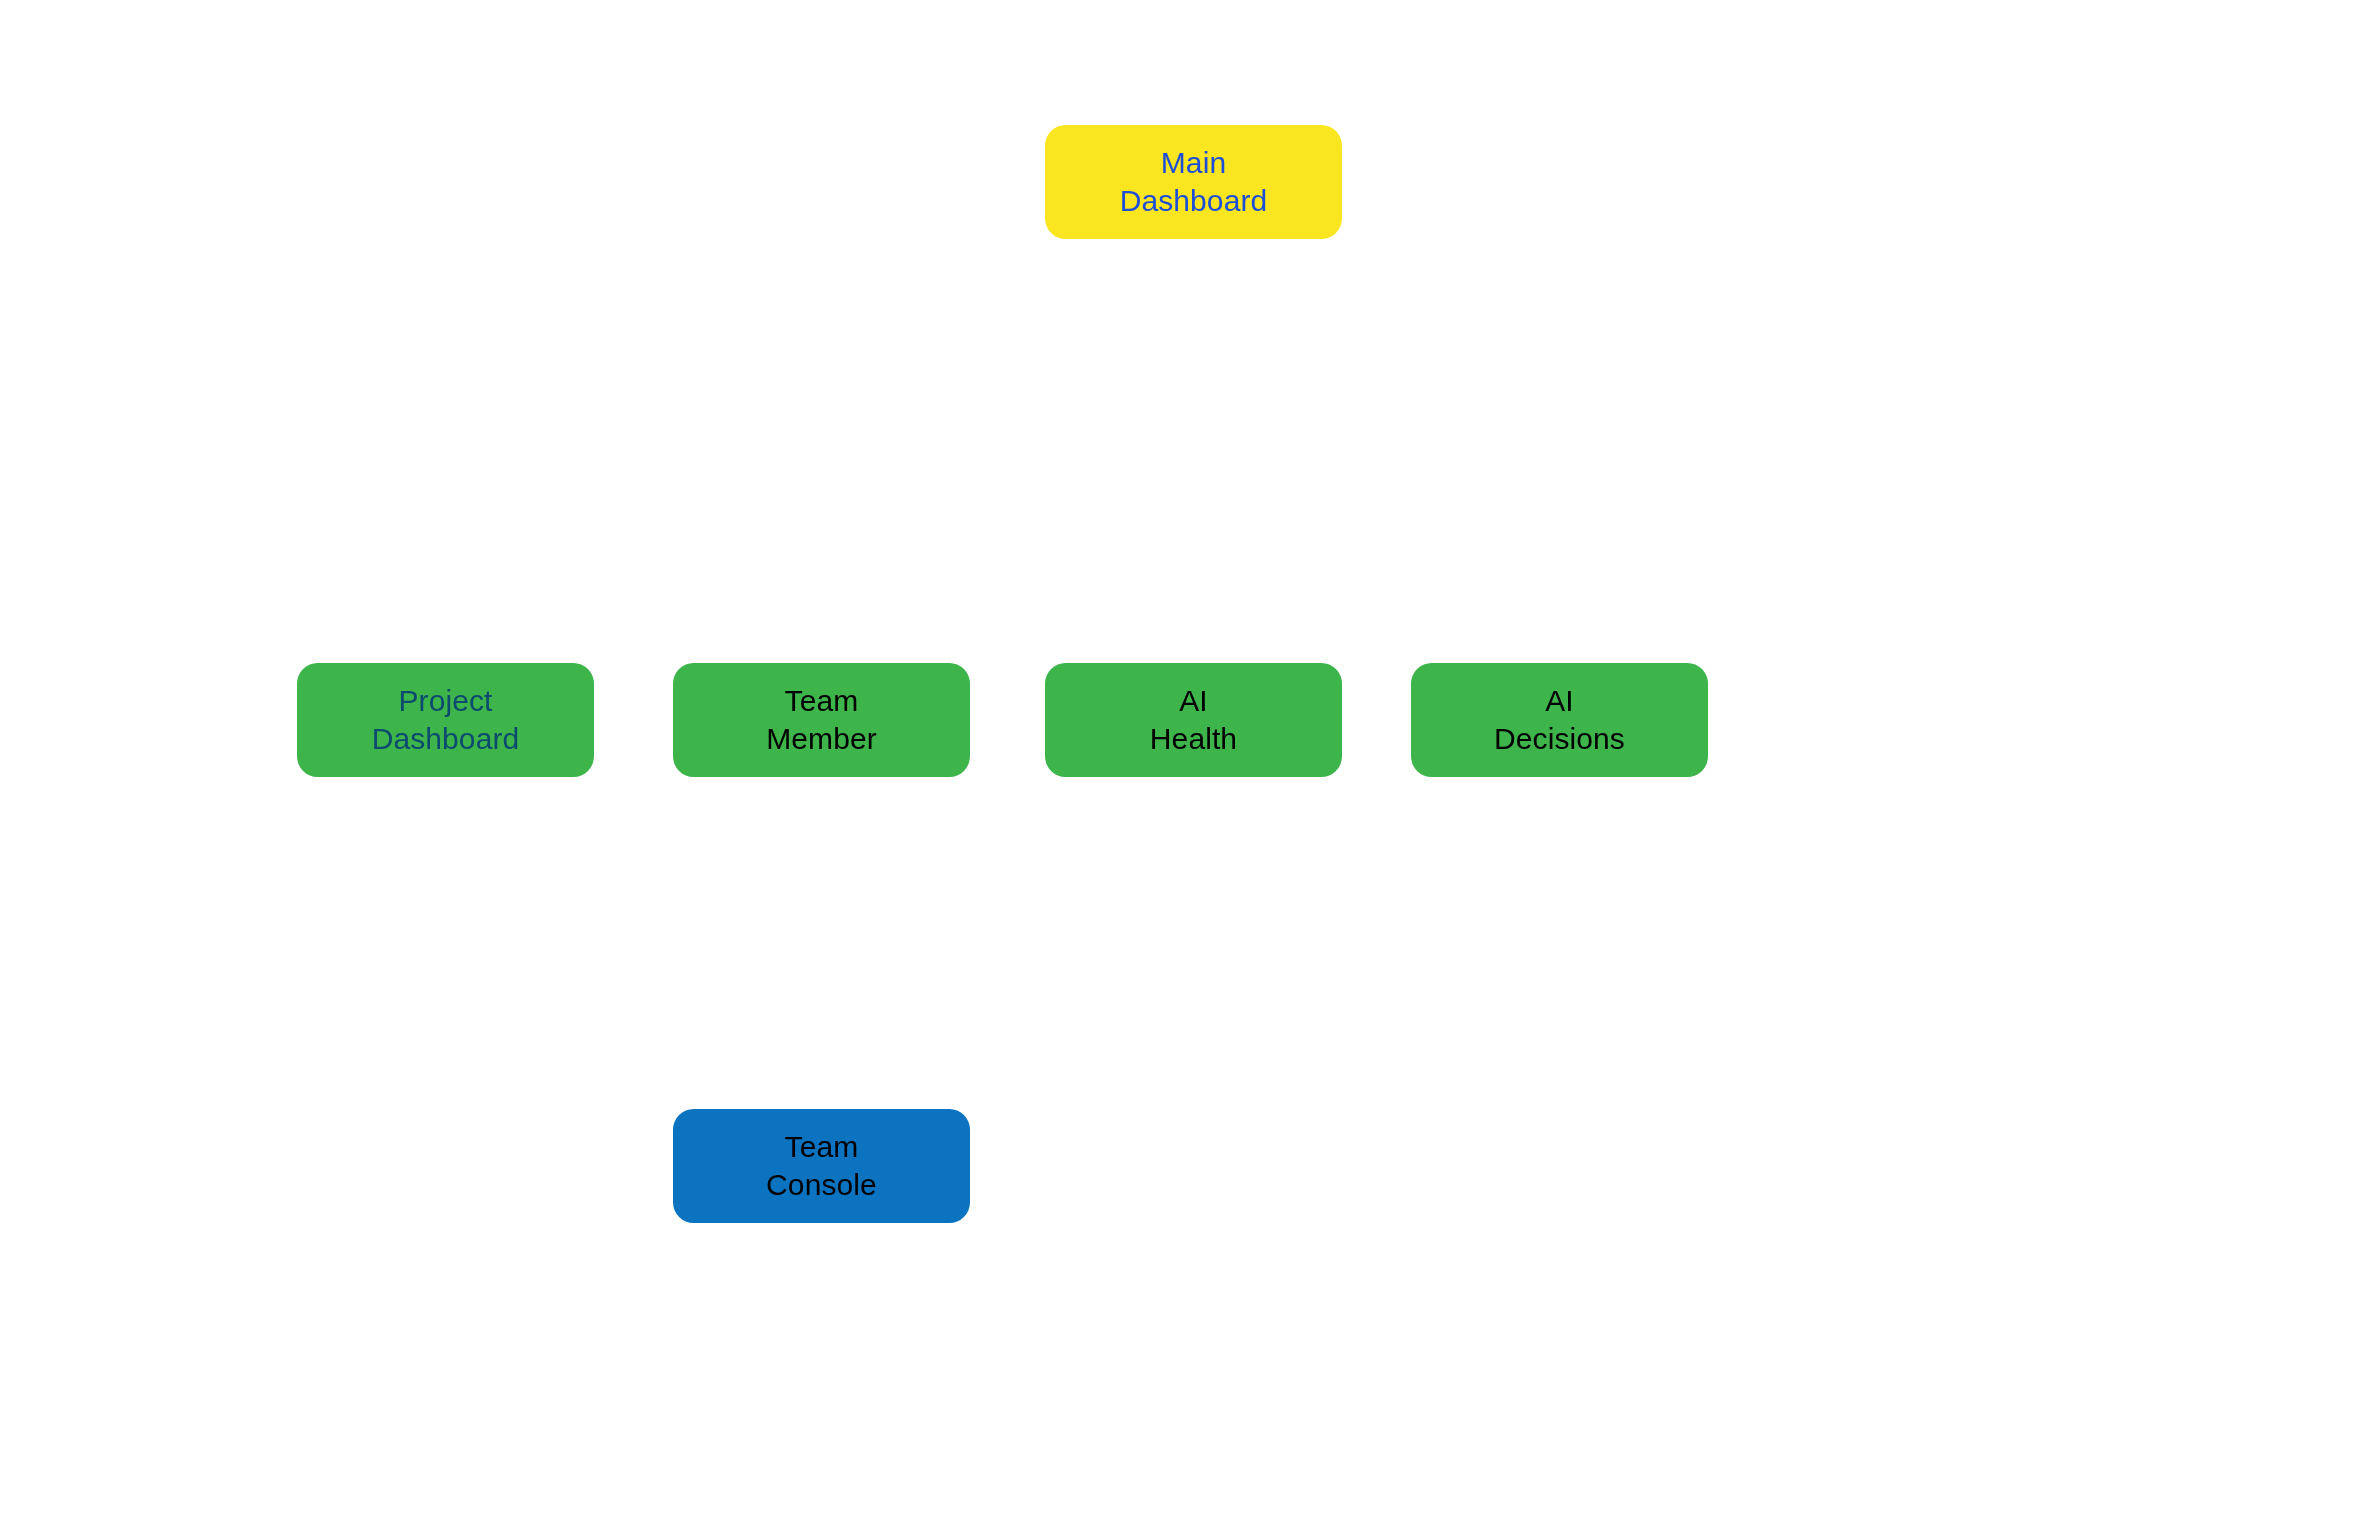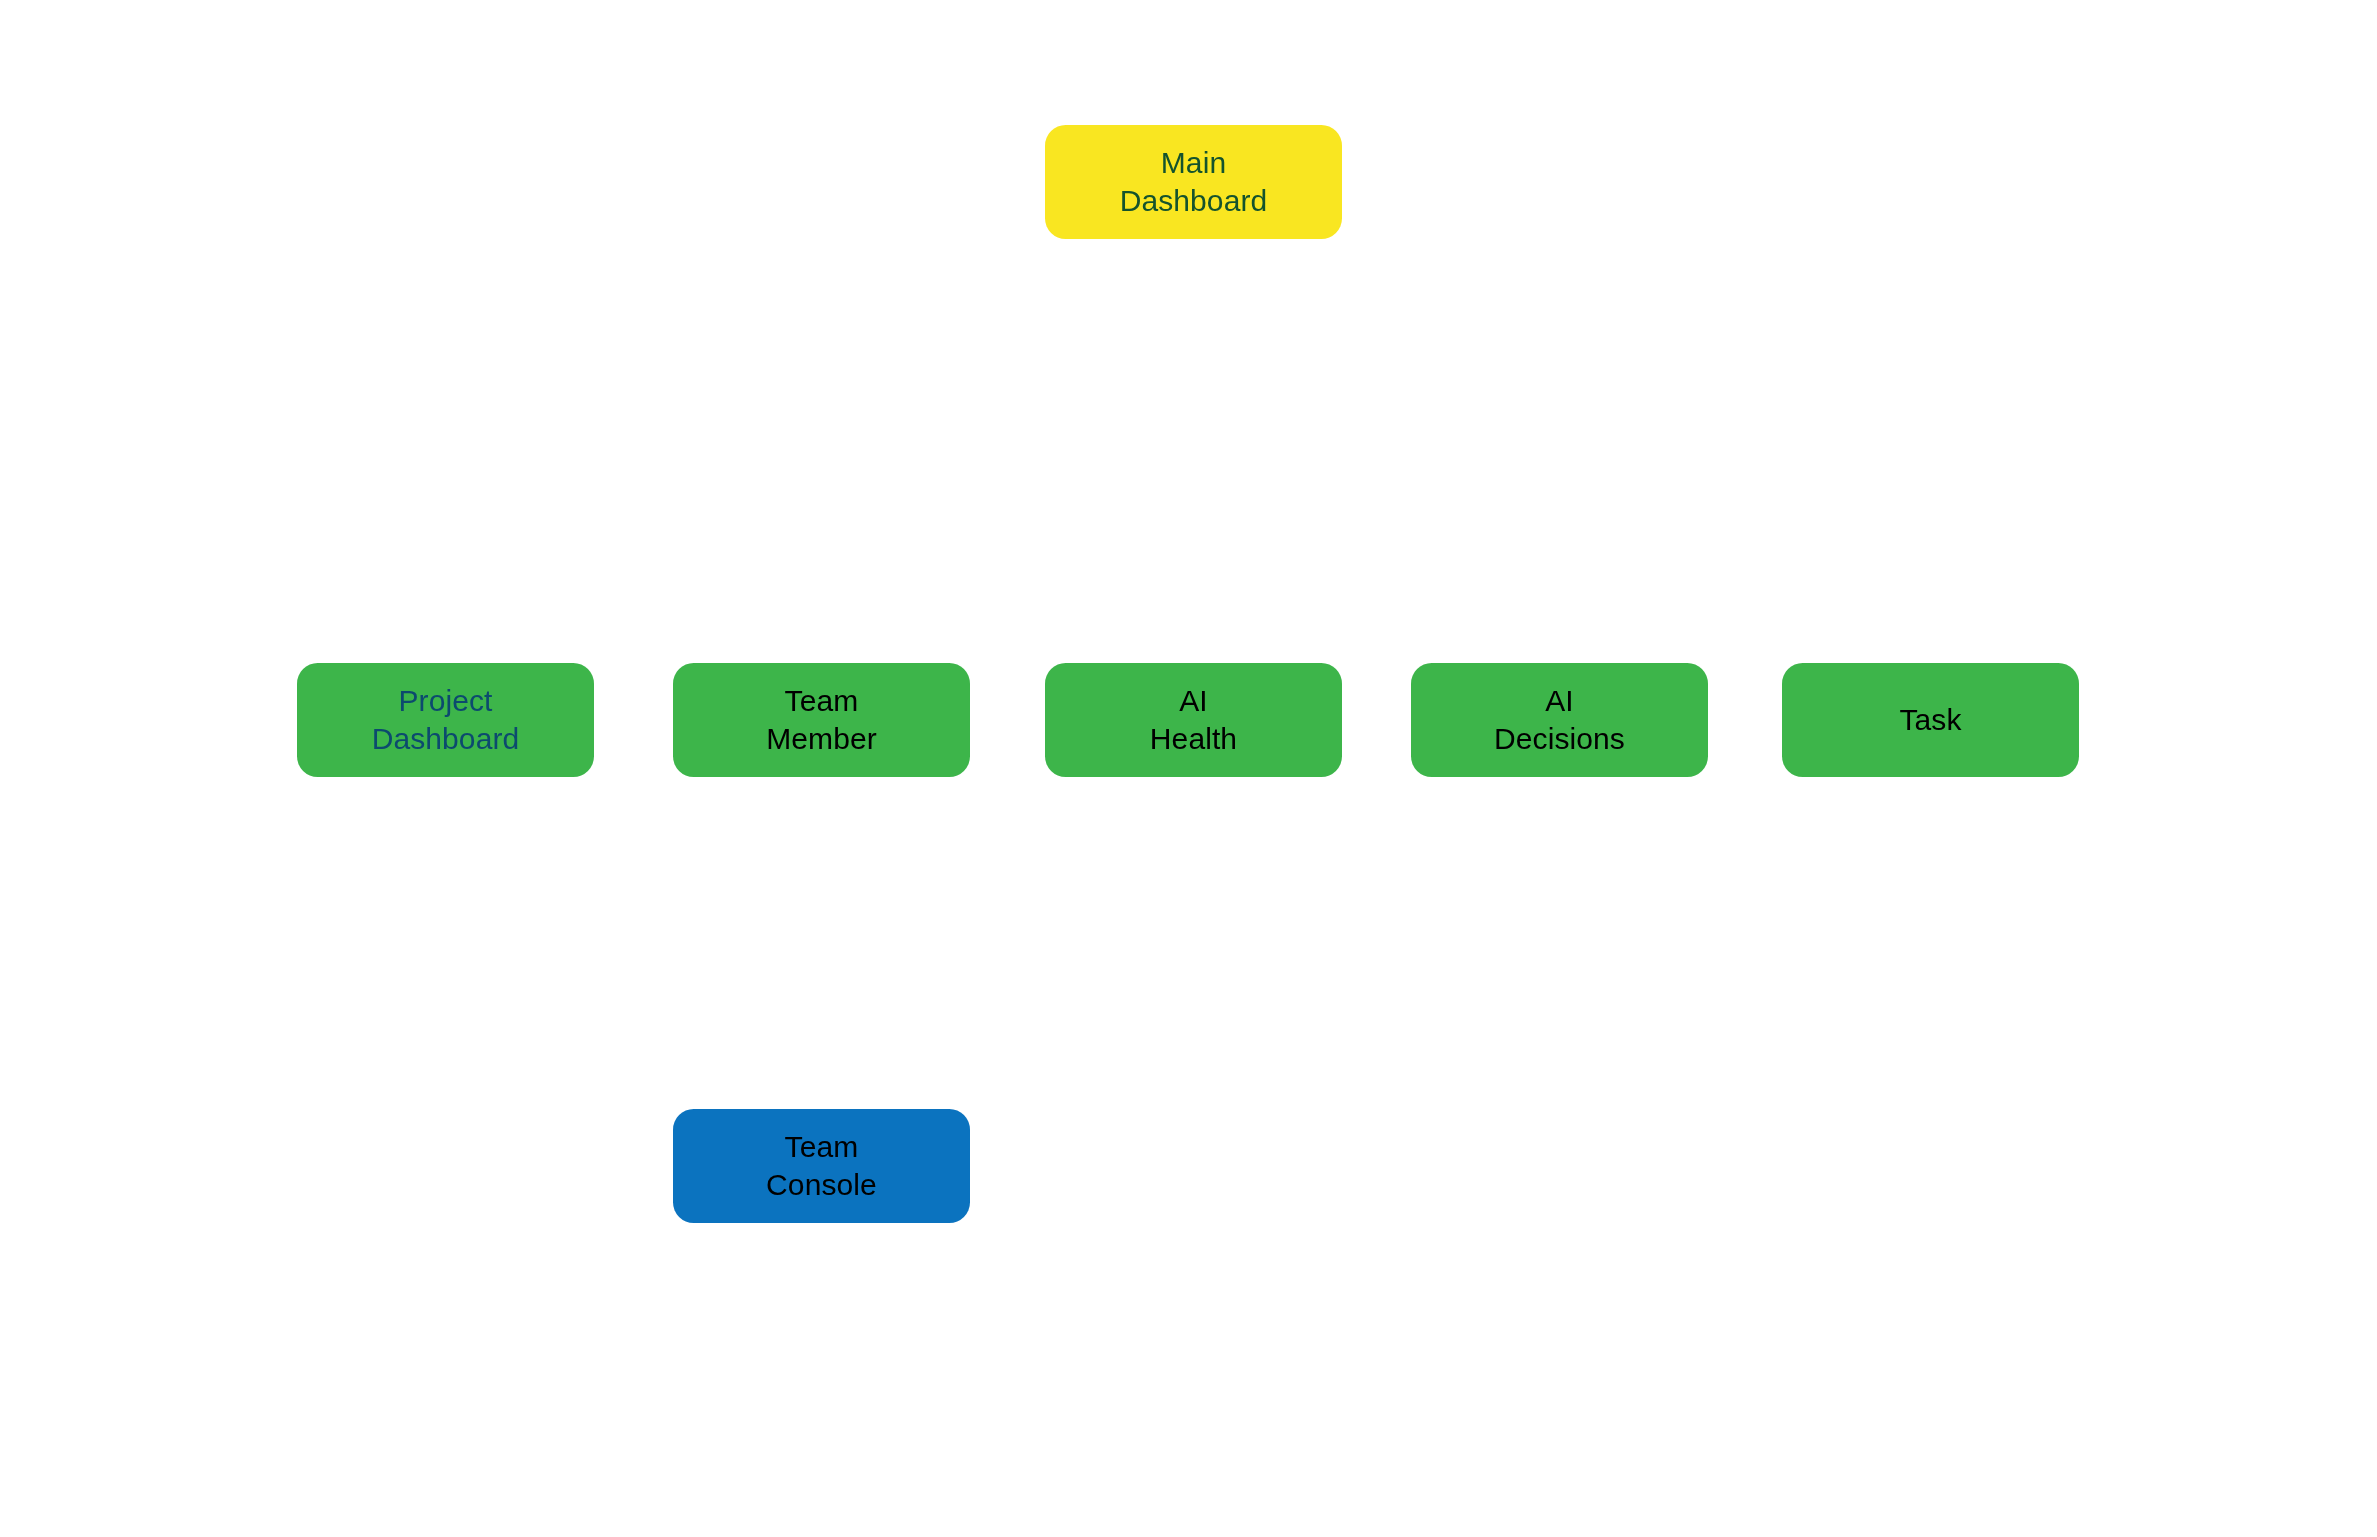--- a/index.html
+++ b/index.html
@@ -47,41 +47,38 @@
     height: 100%;
     pointer-events: none;
   }
 </style>
 </head>
 <body>
 
 <div id="graph-canvas" style="width: 2377px; height: 1538px; background: rgb(255, 255, 255);">
   <svg class="edge-layer" viewBox="0 0 2760 1785" preserveAspectRatio="none" aria-hidden="true"></svg>
 
-<div class="node" style="left: 1045px; top: 125px; width: 297px; height: 114px; background: rgb(249, 230, 33); color: #14532d; justify-content: center;">
+<div class="node" style="left: 1045px; top: 125px; width: 297px; height: 114px; background: rgb(249, 230, 33); color: #1d4ed8; justify-content: center;">
       <span class="node-line">Main</span>
       <span class="node-line">Dashboard</span>
     </div>
     <div class="node" style="left: 297px; top: 663px; width: 297px; height: 114px; background: rgb(61, 181, 74); color: #0c4a6e;">
       <span class="node-line">Project</span>
       <span class="node-line">Dashboard</span>
     </div>
     <div class="node" style="left: 673px; top: 663px; width: 297px; height: 114px; background: rgb(61, 181, 74); color: rgb(0, 0, 0);">
       <span class="node-line">Team</span>
       <span class="node-line">Member</span>
     </div>
     <div class="node" style="left: 1045px; top: 663px; width: 297px; height: 114px; background: rgb(61, 181, 74); color: rgb(0, 0, 0);">
       <span class="node-line">AI</span>
       <span class="node-line">Health</span>
     </div>
     <div class="node" style="left: 1411px; top: 663px; width: 297px; height: 114px; background: rgb(61, 181, 74); color: rgb(0, 0, 0);">
       <span class="node-line">AI</span>
       <span class="node-line">Decisions</span>
     </div>
-    <div class="node" style="left: 1782px; top: 663px; width: 297px; height: 114px; background: rgb(61, 181, 74); color: rgb(0, 0, 0);">
-      <span class="node-line">Task</span>
-    </div>
     <div class="node" style="left: 673px; top: 1109px; width: 297px; height: 114px; background: rgb(11, 115, 191); color: rgb(0, 0, 0);">
       <span class="node-line">Team</span>
       <span class="node-line">Console</span>
     </div>
   </div>
 
 
 </body></html>

